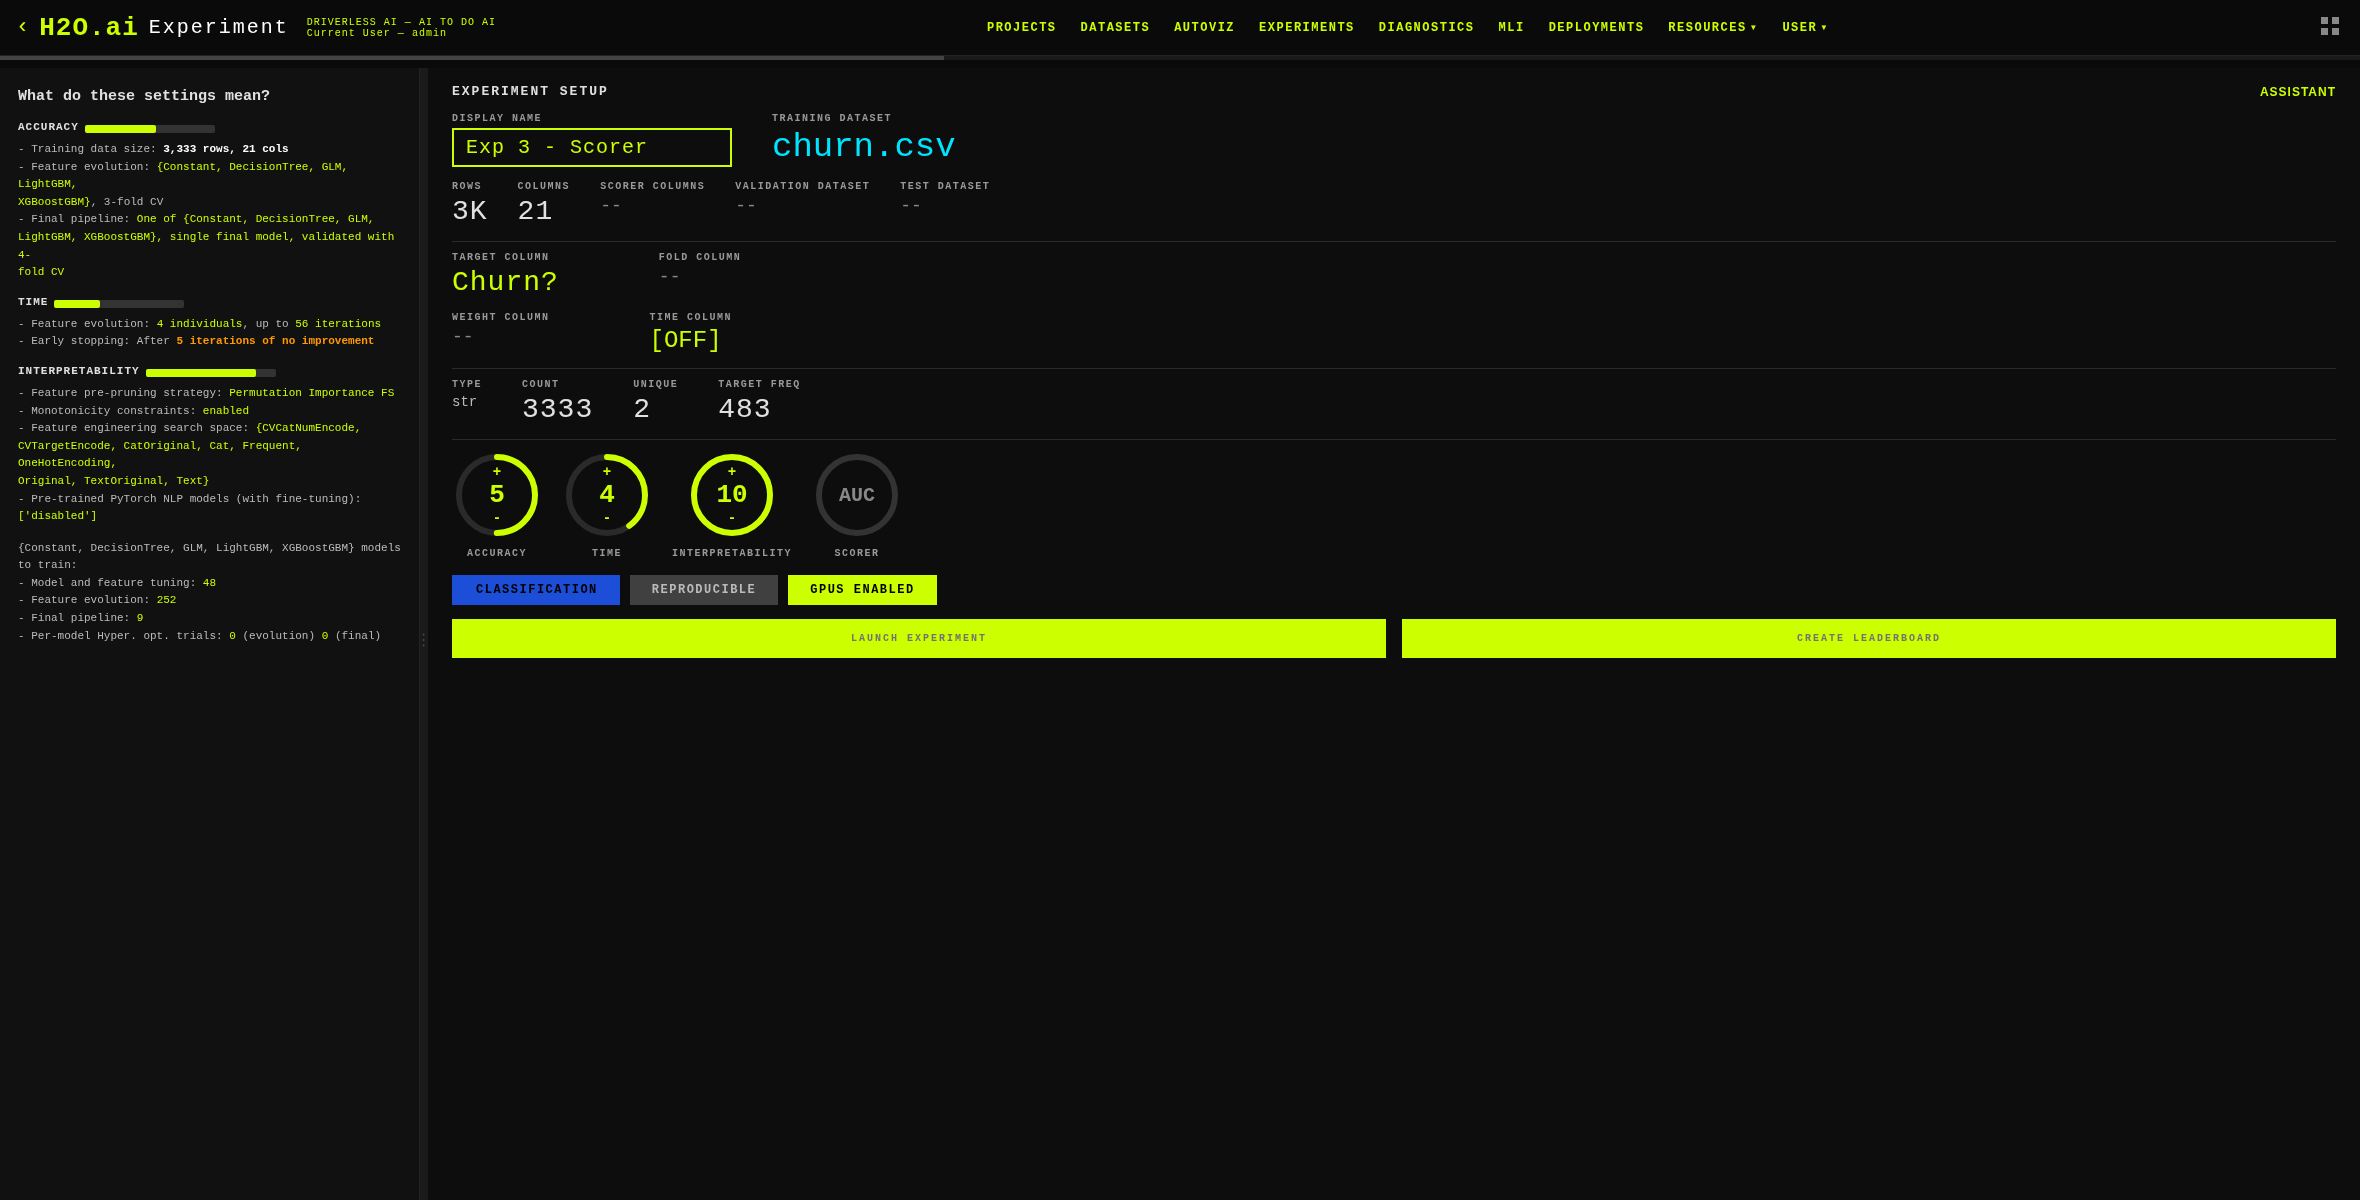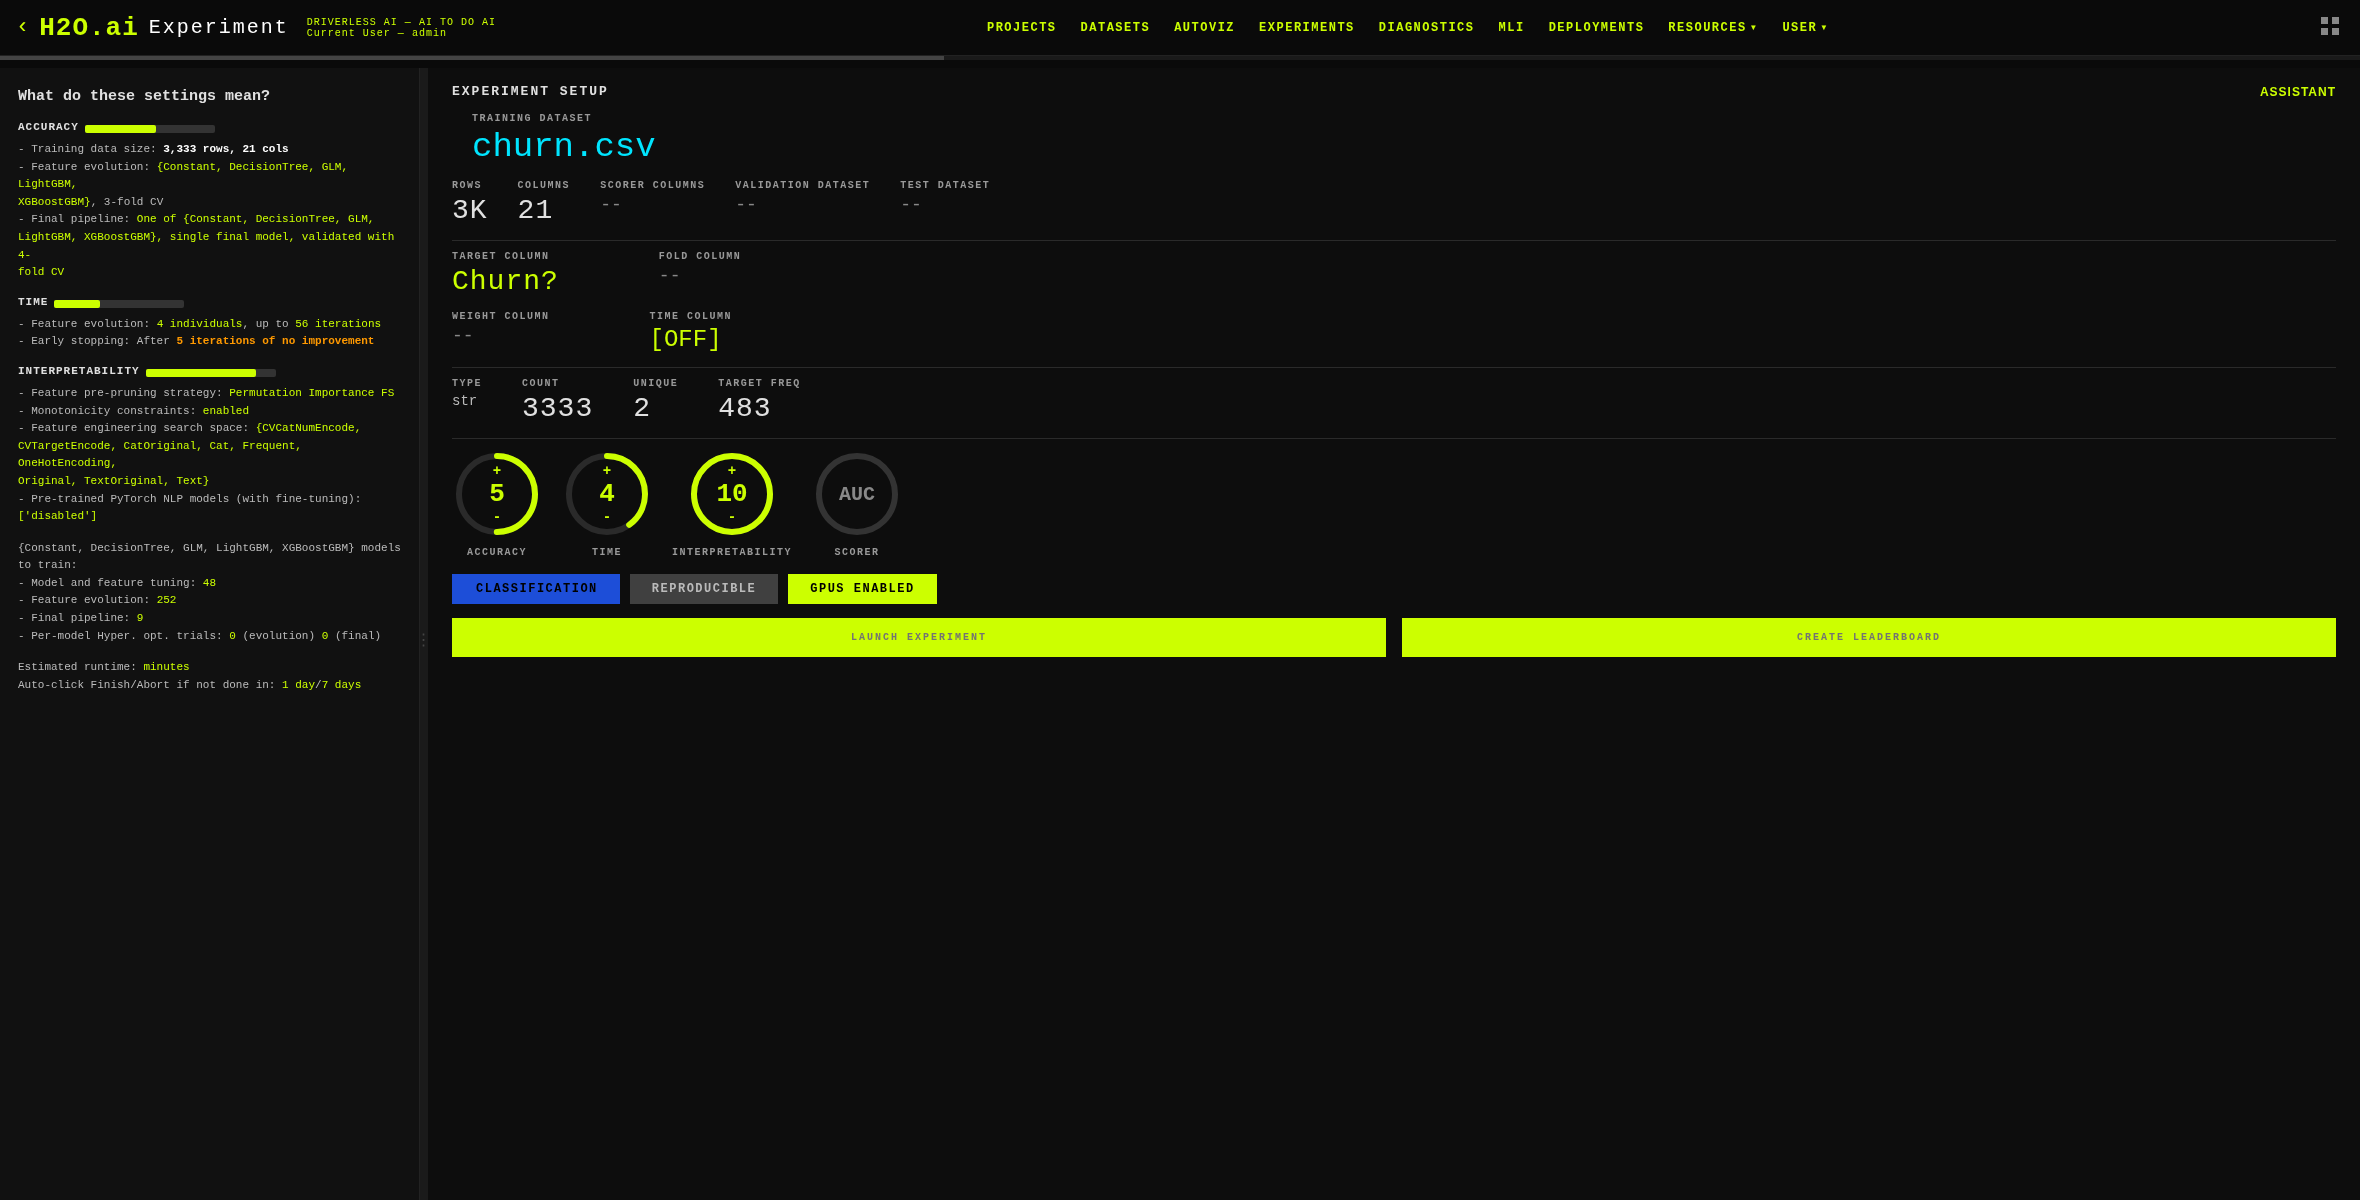--- a/index.html
+++ b/index.html
@@ -463,40 +463,38 @@
       <div class="sidebar-text">
         {Constant, DecisionTree, GLM, LightGBM, XGBoostGBM} models<br>
         to train:<br>
         - Model and feature tuning: <span class="bold-yellow">48</span><br>
         - Feature evolution: <span class="bold-yellow">252</span><br>
         - Final pipeline: <span class="bold-yellow">9</span><br>
         - Per-model Hyper. opt. trials: <span class="bold-yellow">0</span> (evolution) <span class="bold-yellow">0</span> (final)
       </div>
     </div>
 
-    <div class="sidebar-section">
-      <div class="sidebar-text">
-        Estimated runtime: <span class="bold-yellow">minutes</span><br>
-        Auto-click Finish/Abort if not done in: <span class="bold-yellow">1 day</span>/<span class="bold-yellow">7 days</span>
-      </div>
-    </div>
   </div>
 
   <div class="resize-handle">
     <span class="resize-dots">⋮</span>
   </div>
 
   <div class="content-area">
 
     <div class="exp-setup-header">
       <span class="exp-setup-title">EXPERIMENT SETUP</span>
       <button class="assistant-btn">ASSISTANT</button>
     </div>
 
     <div class="form-row">
+      <div class="form-field">
+        <span class="form-label">DISPLAY NAME</span>
+        <input class="display-name-input" type="text" value="Exp 3 - Scorer" style="">
+      </div>
       <div class="form-field" style="margin-left:20px;">
         <span class="form-label">TRAINING DATASET</span>
         <span class="form-value cyan-large">churn.csv</span>
       </div>
     </div>
 
     <div class="form-row" style="gap:30px;">
       <div class="form-field">
         <span class="form-label">ROWS</span>
         <span class="form-value large">3K</span>

